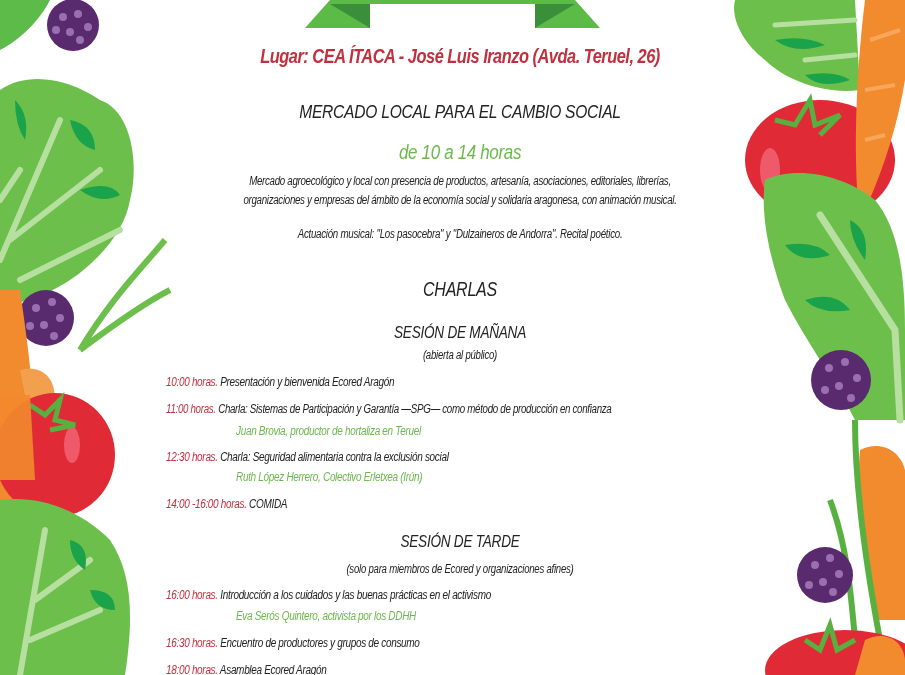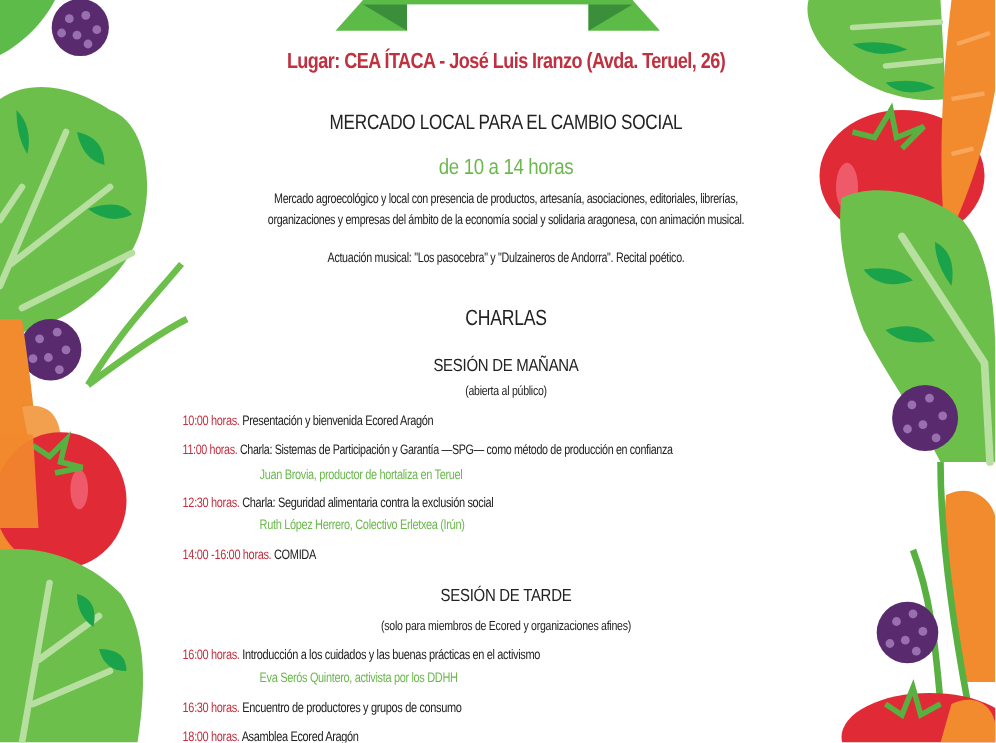--- a/index.html
+++ b/index.html
@@ -2,21 +2,21 @@
 <html><head>
 <meta charset="utf-8">
 <style>
   html, body { margin:0; padding:0; }
   body { width:905px; height:675px; overflow:hidden; background:#ffffff; position:relative;
          font-family:"Liberation Sans", sans-serif; }
   .deco { position:absolute; top:0; }
   #deco-left { left:0; width:180px; height:675px; }
   #deco-right { right:0; width:180px; height:675px; }
   .ribbon { position:absolute; top:0; left:300px; width:305px; height:32px; }
-  .content { position:absolute; left:160px; top:0; width:600px; height:570px; }
+  .content { position:absolute; left:160px; top:0; width:600px; height:570px;font-style:italic; }
   .condensed { font-family:"Liberation Sans Narrow","Liberation Sans", sans-serif; transform-origin:left center; }
   .center { text-align:center; position:absolute; left:0; right:0; white-space:nowrap; }
   .lugar { top:45px; color:#c0303f; font-size:20px; font-weight:bold; letter-spacing:-0.6px; }
   .mercado-title { top:101px; color:#222; font-size:19px; font-weight:normal; letter-spacing:-0.3px; }
   .hours { top:141px; color:#6cb84e; font-size:20px; letter-spacing:-0.4px; }
   .desc { top:172px; color:#222; font-size:12.5px; line-height:19px; letter-spacing:-0.4px; }
   .musical { top:227px; color:#222; font-size:12.5px; letter-spacing:-0.35px; }
   .charlas { top:278px; color:#222; font-size:20px; letter-spacing:-0.3px; }
   .session-title { color:#222; font-size:16px; letter-spacing:-0.3px; }
   .session-sub { color:#222; font-size:12px; letter-spacing:-0.3px; }

